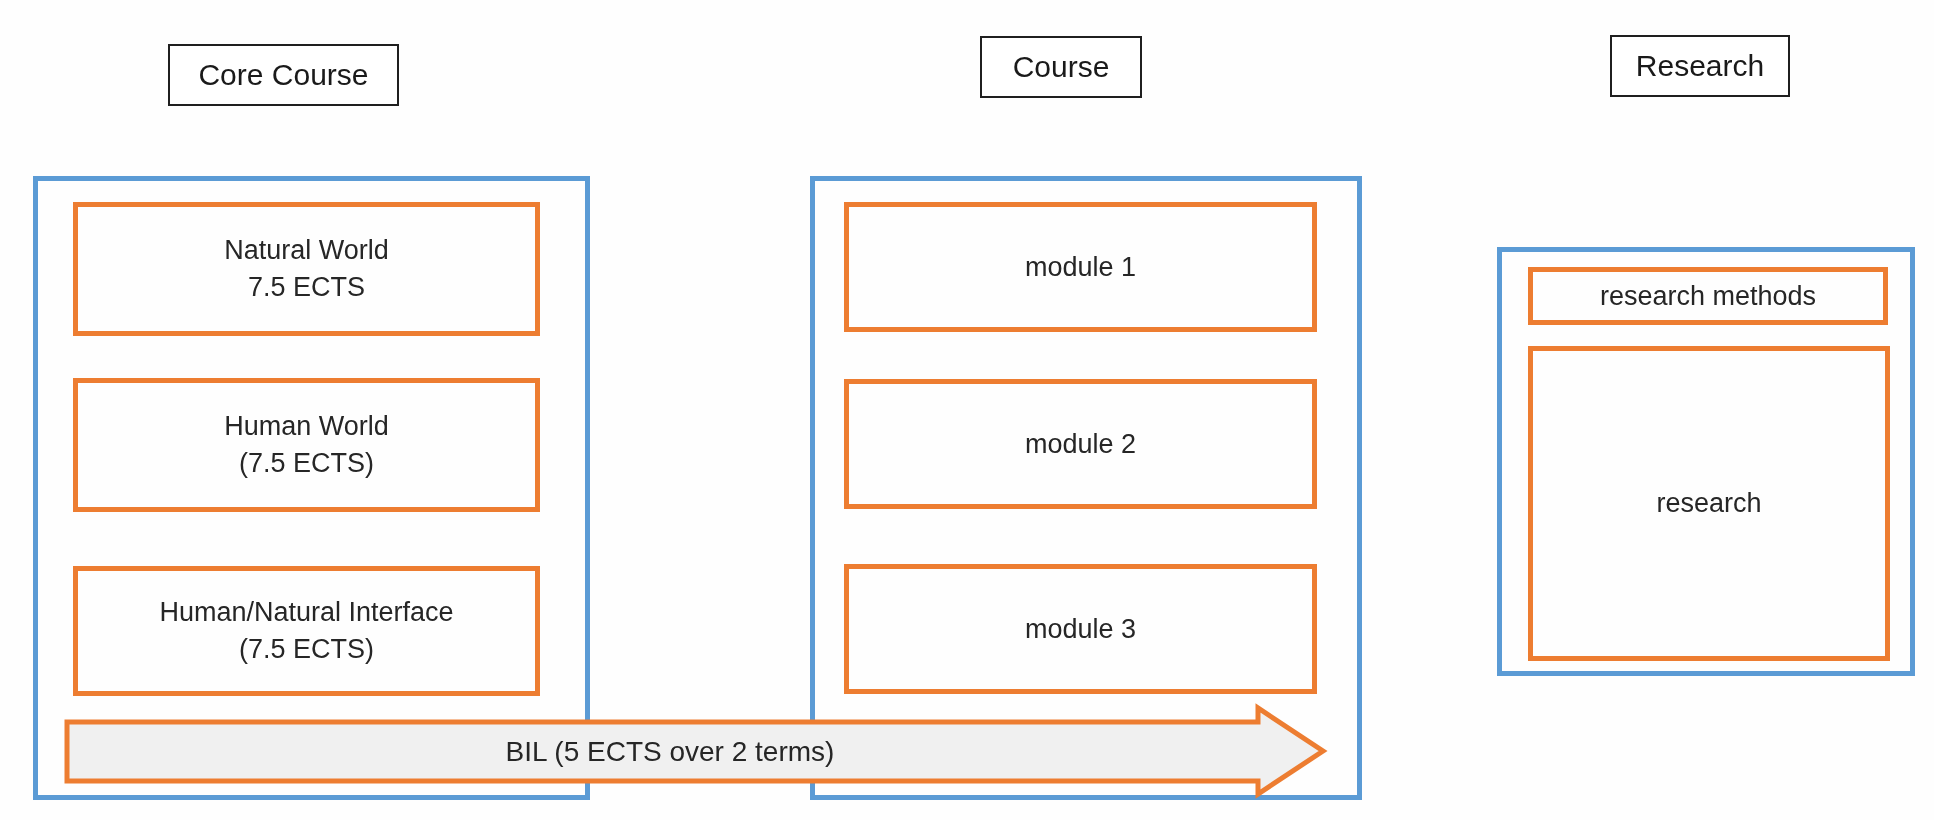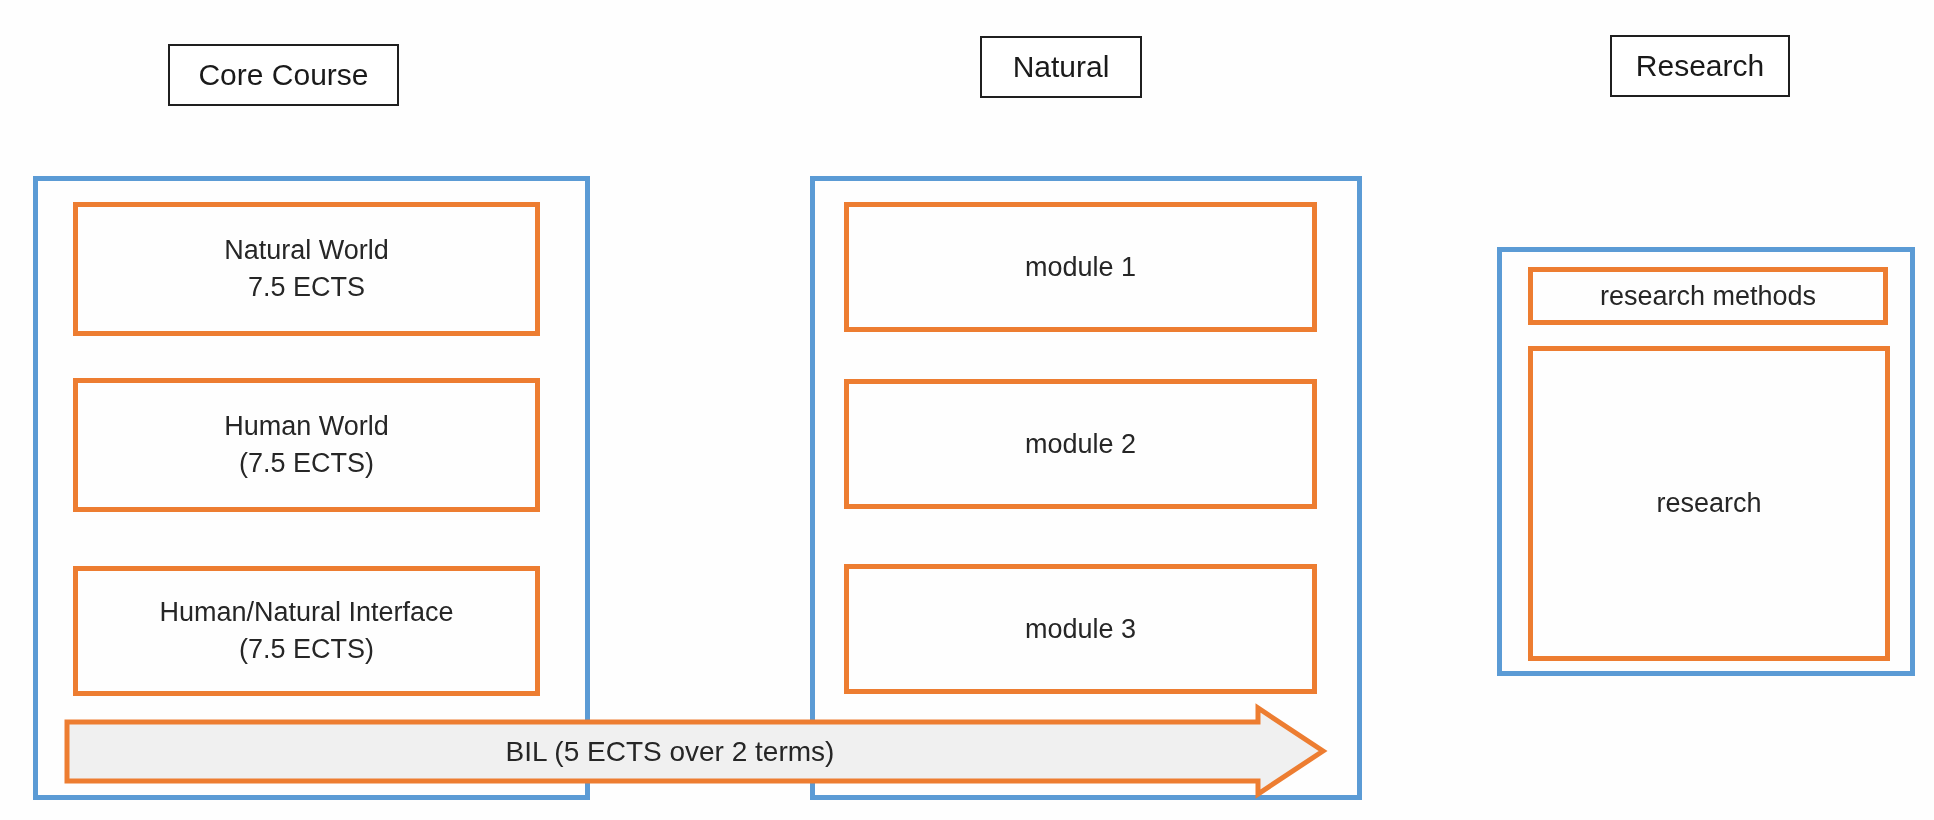--- a/index.html
+++ b/index.html
@@ -99,21 +99,21 @@
 </style>
 </head>
 <body>
 
 <div class="page">
 
   <div class="header-label hl-core">
     <span>Core Course</span>
   </div>
   <div class="header-label hl-options">
-    <span>Natural</span>
+    <span>Course</span>
   </div>
   <div class="header-label hl-research">
     <span>Research</span>
   </div>
 
   <div class="blue-container c-core">
     <div class="orange-box b-natural">
       <span>Natural World</span>
       <span>7.5 ECTS</span>
     </div>

